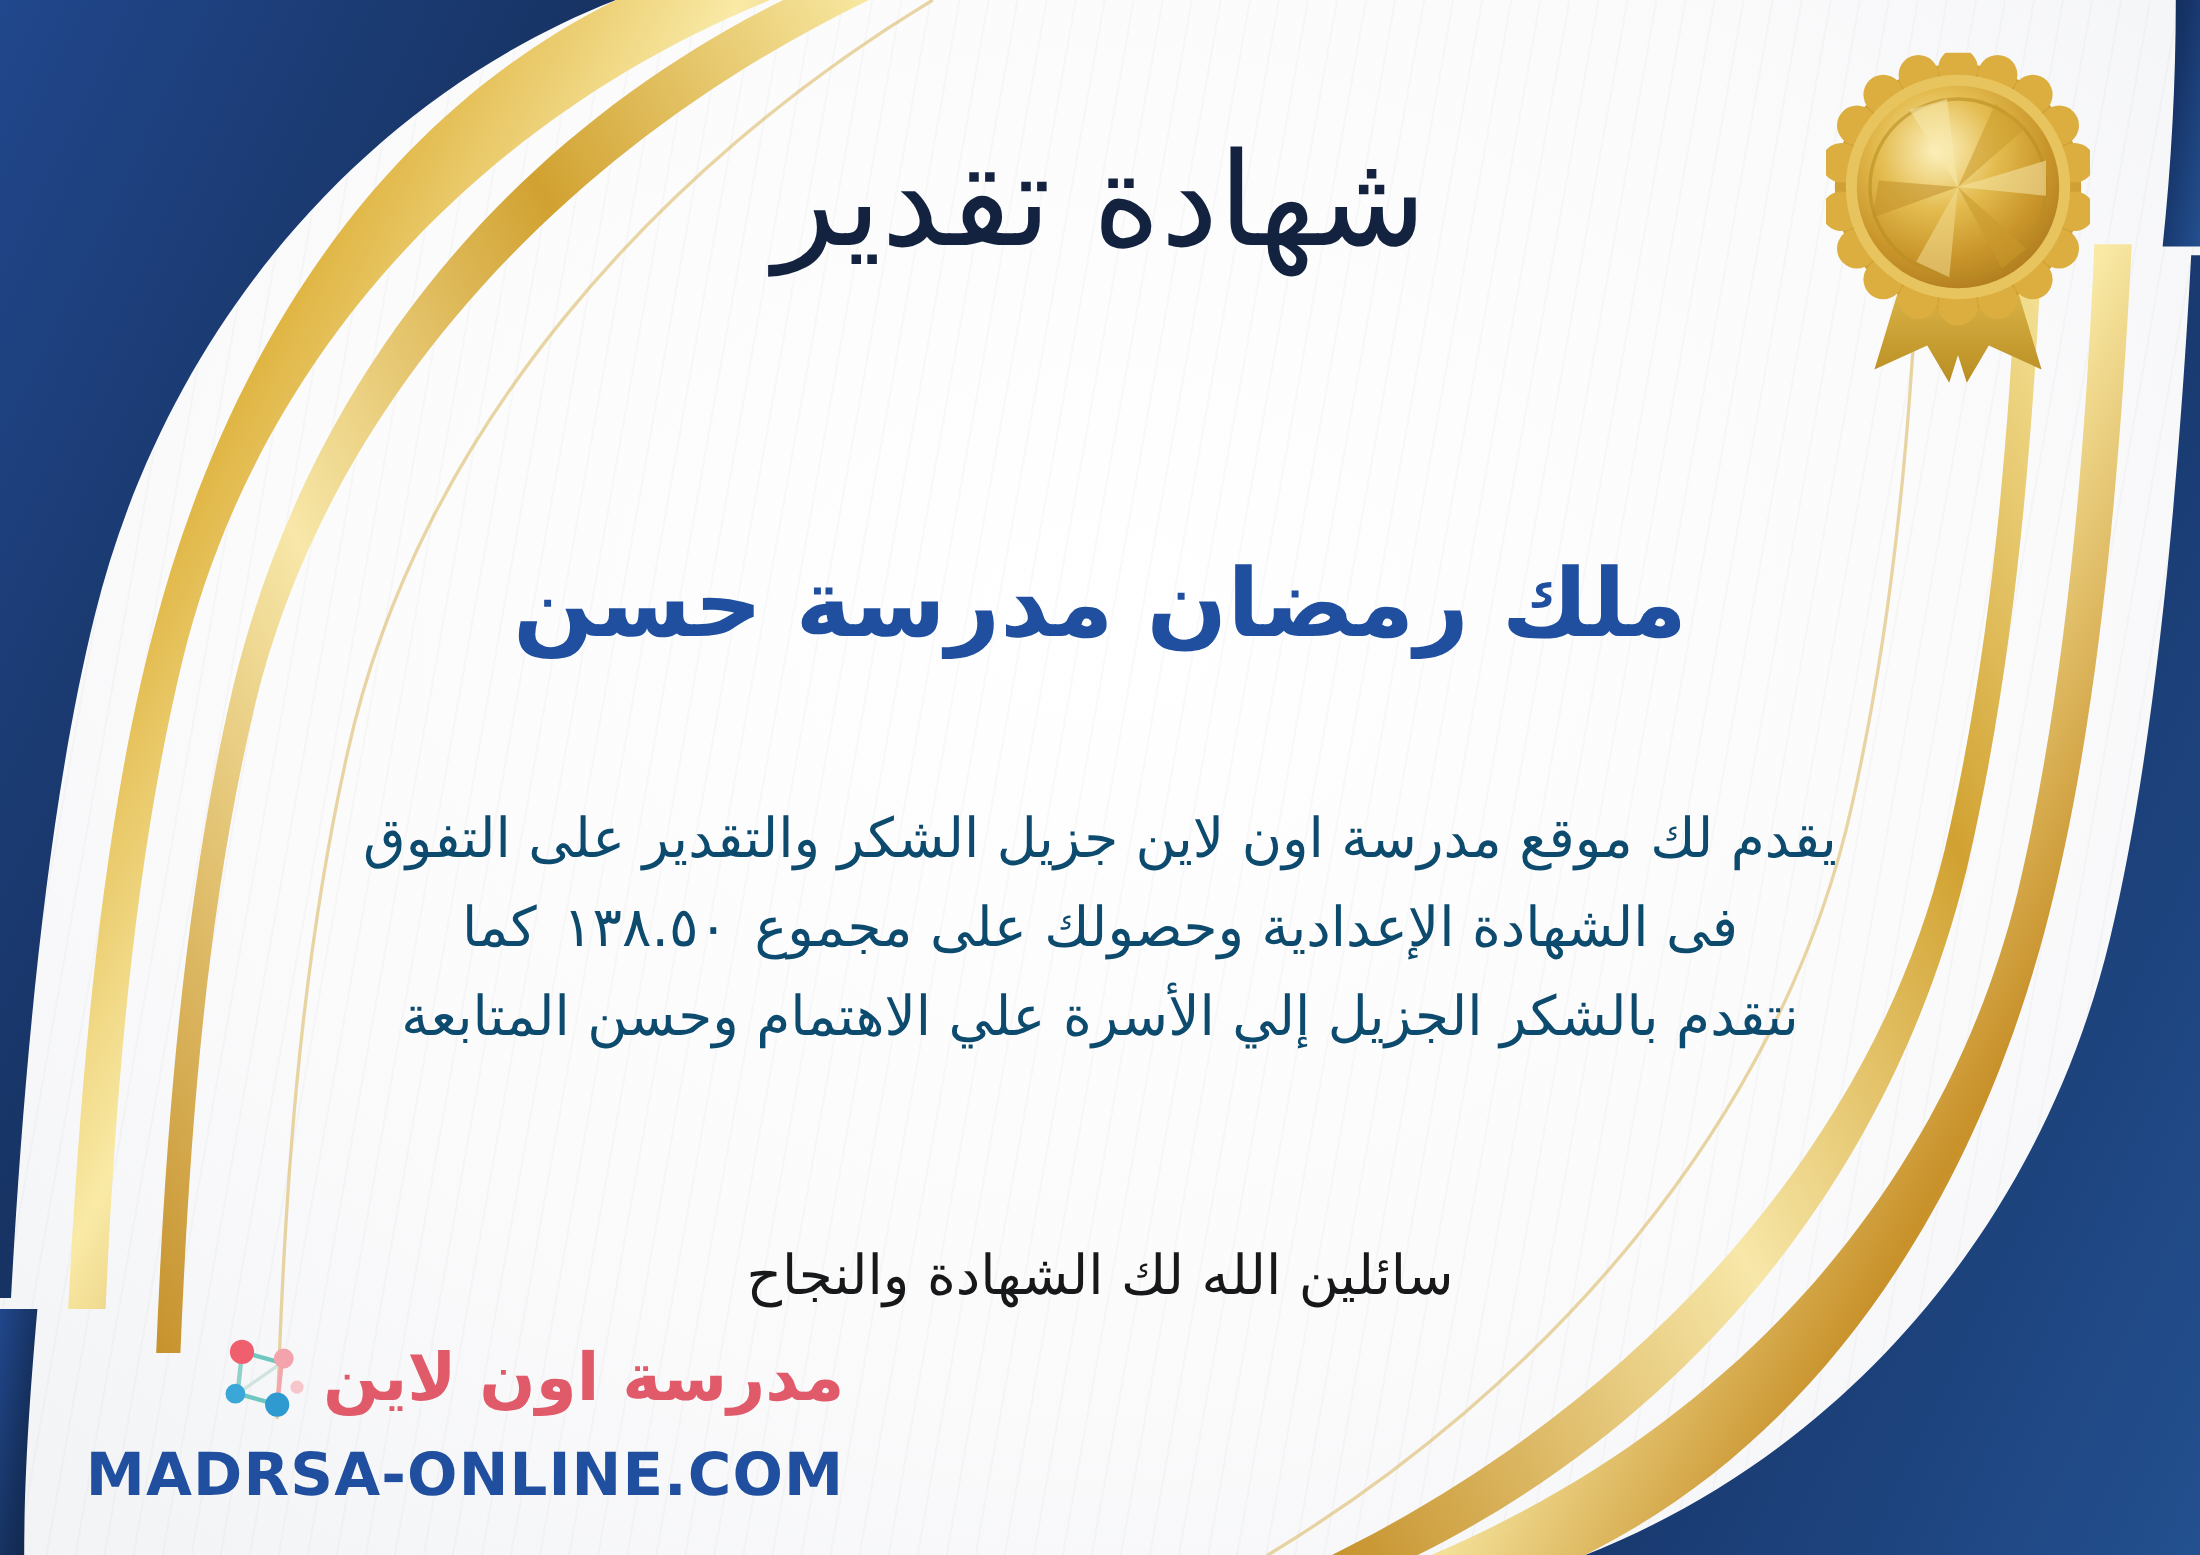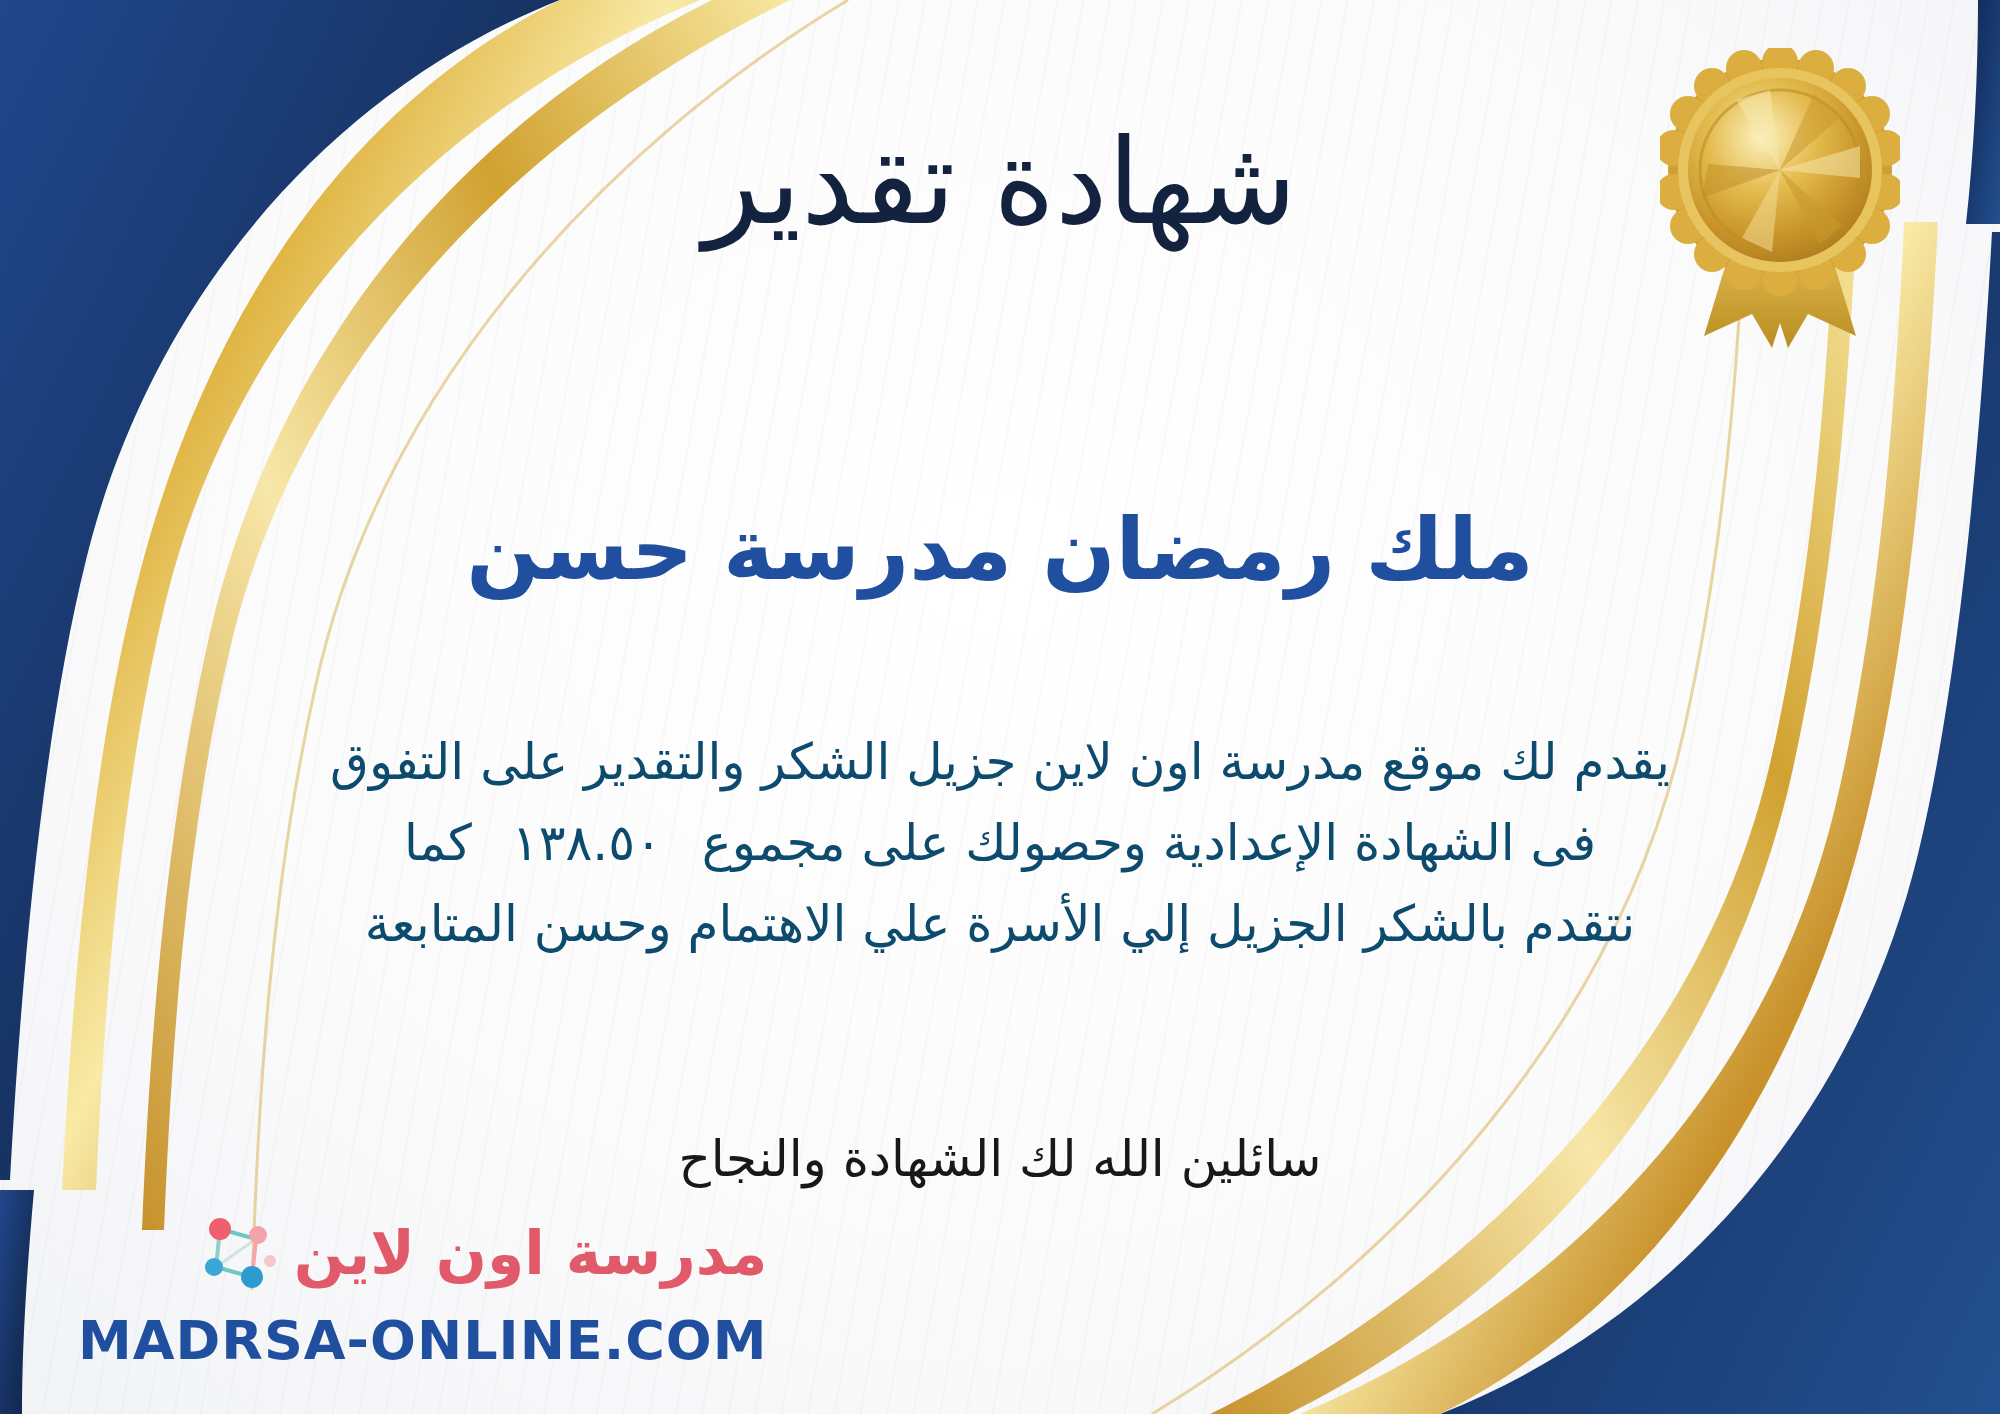--- a/index.html
+++ b/index.html
@@ -83,21 +83,21 @@
     width: 2000px;
     text-align: center;
     font-size: 50px;
     line-height: 1.62;
     color: #0c4a6e;
     padding: 0 90px;
     box-sizing: border-box;
   }
   .body-text .grade {
     display: inline-block;
-    margin: 0 24px;
+    margin: 0 8px;
     letter-spacing: 1px;
   }
 
   .closing-text {
     position: absolute;
     top: 1130px;
     left: 0;
     width: 2000px;
     text-align: center;
     font-size: 50px;

